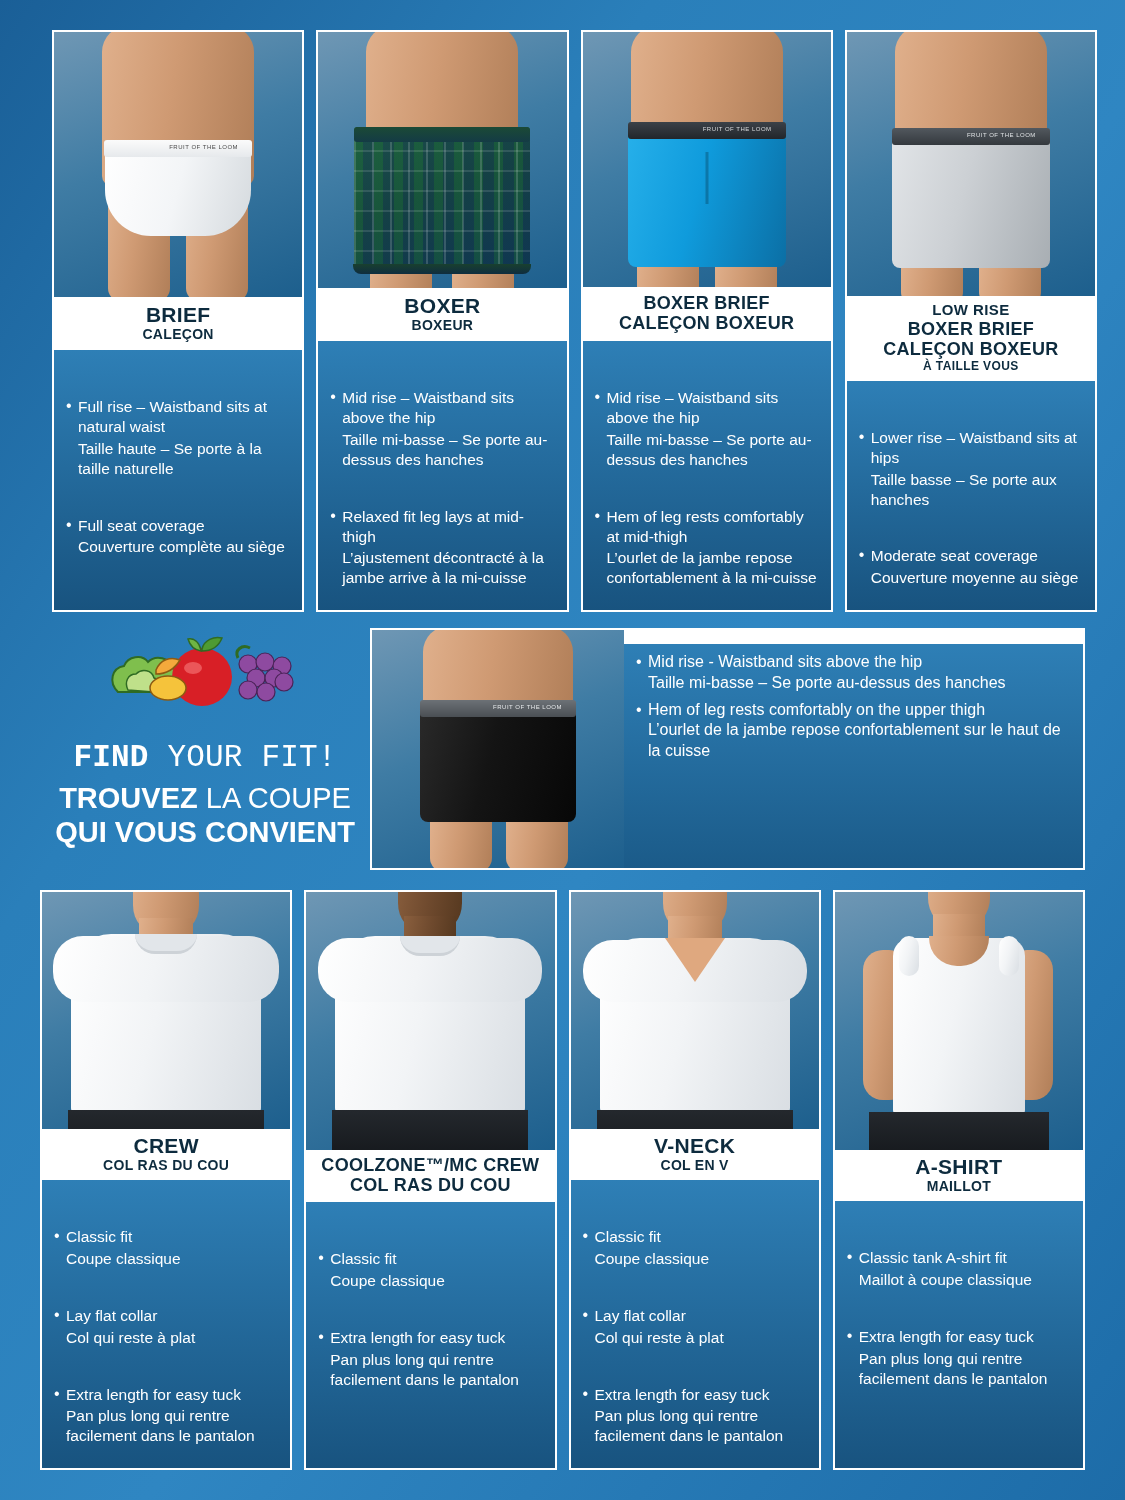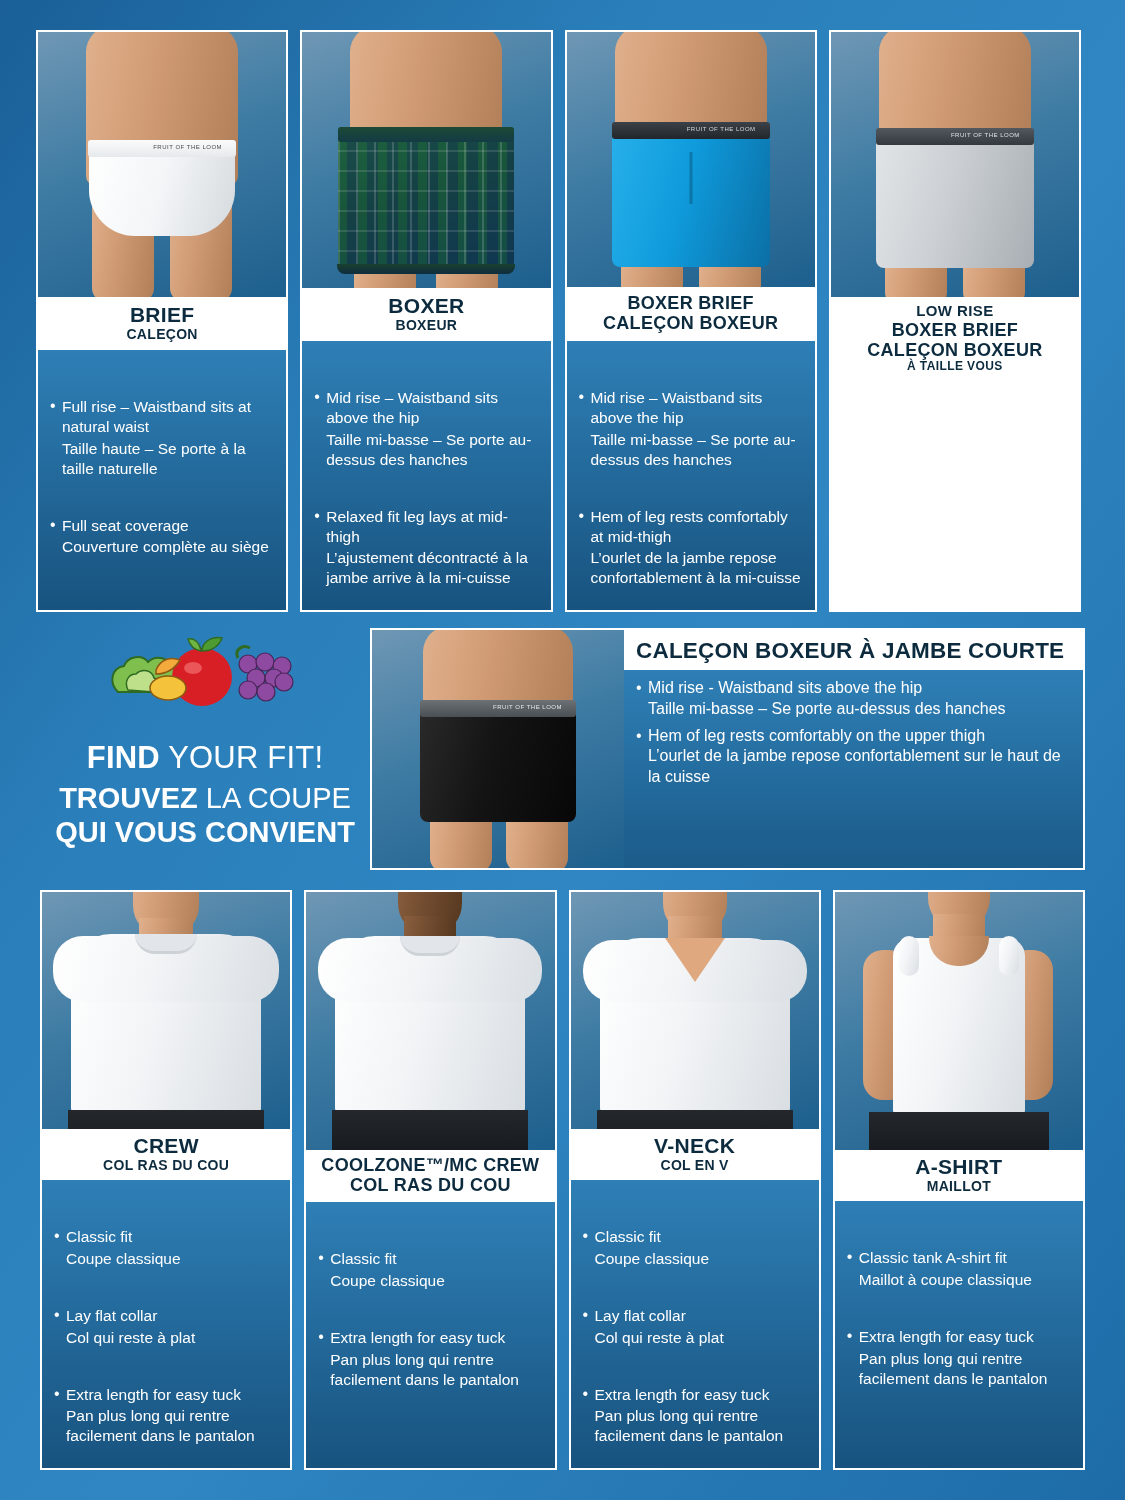--- a/index.html
+++ b/index.html
@@ -67,21 +67,21 @@
     font-size: 16px;
   }
   .bullets .fr {
     padding-left: 12px;
     margin-bottom: 10px;
   }
 
   
   .row-top {
     position: absolute;
-    left: 36px; top: 30px;
+    left: 52px; top: 30px;
     width: 1045px; height: 582px;
     display: grid;
     grid-template-columns: repeat(4, 1fr);
     gap: 12px;
   }
   .row-top .photo { height: 265px; }
 
   
   .mid {
     position: absolute;
@@ -108,21 +108,21 @@
     color: #fff;
     margin-top: -4px;
   }
   .brand-name sup { font-size: 11px; }
   .brand-name .small { font-size: 14px; }
   .find {
     text-align: center;
     margin-top: 18px;
     line-height: 1.16;
   }
-  .find .en { font-size: 31px; font-weight: bold; letter-spacing: .2px; }
+  .find .en { font-size: 31px; font-weight: bold; letter-spacing: .2px; font-family: Liberation Mono, monospace; }
   .find .en .thin { font-weight: normal; }
   .find .fr1 { font-size: 29px; font-weight: bold; margin-top: 6px; }
   .find .fr1 .thin { font-weight: normal; }
   .find .fr2 { font-size: 29px; font-weight: bold; }
 
   .mid-card {
     display: grid;
     grid-template-columns: 252px 1fr;
     background: #fff;
     border: 2px solid #fff;
@@ -298,20 +298,26 @@
              background:linear-gradient(105deg,#e2e5e8 0%,#ccd0d4 45%,#a8aeb3 100%);"></div>
         <div class="band" style="top:96px;width:158px;background:linear-gradient(180deg,#52585e,#34393e);">
             <span class="brandtxt" style="color:#dfe2e4;">FRUIT OF THE LOOM</span>
           </div>
       </div>
       <div class="title-band">
         <div class="small-top">LOW RISE</div>
         <div class="l1 sm">BOXER BRIEF</div>
         <div class="l2 sm">CALEÇON BOXEUR</div>
         <div class="small-bot">À TAILLE VOUS</div>
+      </div>
+      <div class="bullets">
+        <div class="b">Lower rise – Waistband sits at hips</div>
+        <div class="fr">Taille basse – Se porte aux hanches</div>
+        <div class="b">Moderate seat coverage</div>
+        <div class="fr">Couverture moyenne au siège</div>
       </div>
     </div>
   </div>
 
   <div class="mid">
 
     <div class="brand">
       <div class="brand-logo">
         <svg viewBox="0 0 215 92" width="215" height="92" aria-hidden="true">
           <g>
@@ -350,21 +356,20 @@
         <div class="legL skin" style="left:50%;margin-left:-68px;top:190px;height:52px;"></div>
         <div class="legR skin" style="left:50%;margin-left:8px;top:190px;height:52px;"></div>
         <div class="garment" style="top:70px;width:156px;height:122px;border-radius:6px 6px 8px 8px;
              background:linear-gradient(105deg,#2a2a2a 0%,#141414 45%,#070707 100%);"></div>
         <div class="band" style="top:70px;width:156px;background:linear-gradient(180deg,#6c7176,#4a4f54);">
             <span class="brandtxt" style="color:#e6e8ea;">FRUIT OF THE LOOM</span>
           </div>
       </div>
       <div class="mid-right">
         <div class="mid-title">
-          <div>CALEÇON BOXEUR À JAMBE COURTE</div>
         </div>
         <div class="mid-bullets">
           <div class="b">Mid rise - Waistband sits above the hip</div>
           <div class="fr">Taille mi-basse – Se porte au-dessus des hanches</div>
           <div class="b">Hem of leg rests comfortably on the upper thigh</div>
           <div class="fr">L’ourlet de la jambe repose confortablement sur le haut de la cuisse</div>
         </div>
       </div>
     </div>
   </div>

